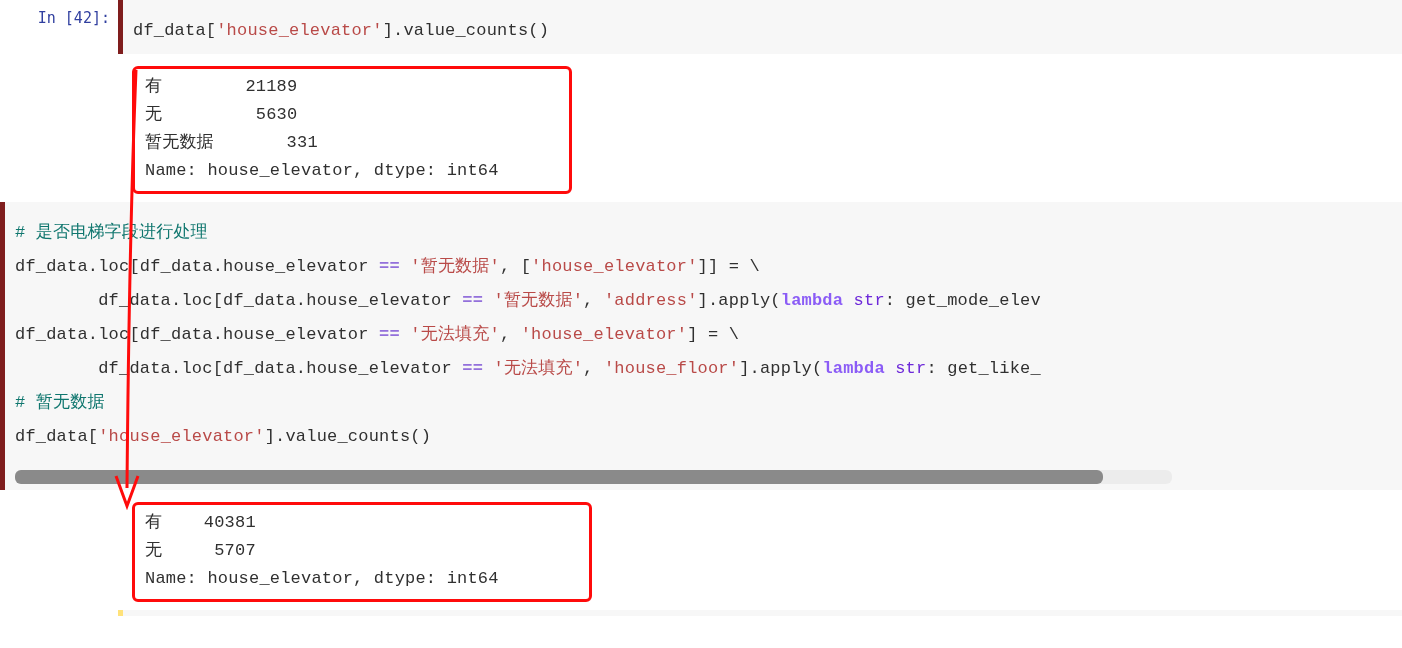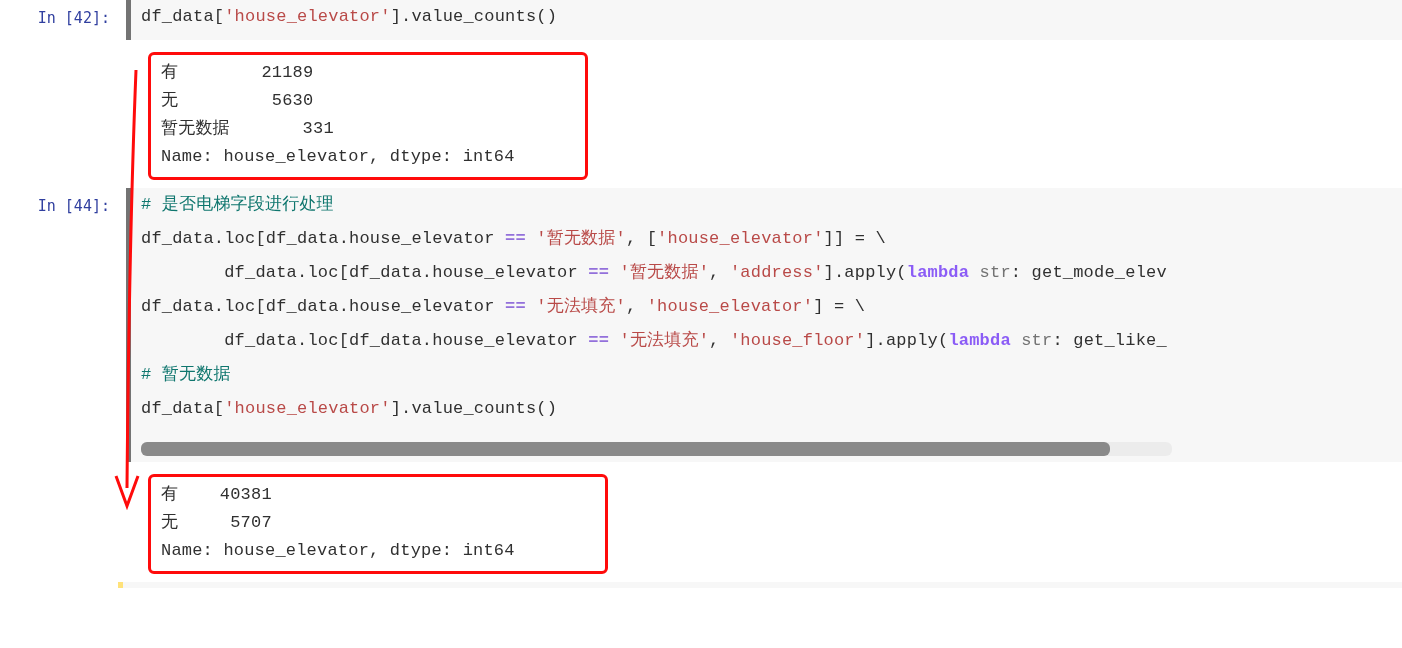--- a/index.html
+++ b/index.html
@@ -25,26 +25,25 @@
     padding: 6px 8px 0 0;
     color: #303F9F;
     font-family: Consolas, monospace;
     font-size: 15px;
     user-select: none;
   }
   .prompt.empty { color: transparent; }
   .input-area {
     flex: 1;
     background: #f7f7f7;
-    border-left: 5px solid #737373;
-    padding: 0 10px 6px 10px;
+    border-left: 5px solid #7f1d1d;
+    padding: 14px 10px 6px 10px;
     margin-bottom: 4px;
     overflow-x: auto;
     position: relative;
-    margin-left: 8px;
   }
   .output-area {
     flex: 1;
     padding: 8px 10px 8px 14px;
     background: #ffffff;
     position: relative;
   }
   pre {
     margin: 0;
     font-family: Consolas, "Courier New", monospace;
@@ -52,29 +51,28 @@
     line-height: 2.0;
     white-space: pre;
     letter-spacing: 0.2px;
   }
   .output-area pre { line-height: 1.65; }
   
   .str { color: #b94a48; }       
   .op  { color: #9370DB; font-weight: bold; }  
   .num, .pun, .txt { color: #303030; }
   .kw  { color: #8b5cf6; font-weight: bold; }  
-  .argn{ color: #737373; text-align: center; }       
+  .argn{ color: #6d28d9; text-align: center; }       
   .cm  { color: #0f766e; } 
   .highlight-box {
     border: 3px solid #ff0b0b;
     border-radius: 6px;
     padding: 4px 10px 6px 10px;
     display: inline-block;
     min-width: 440px;
-    margin-left: 16px;
   }
   .hscroll {
     height: 14px;
     background: #ececec;
     border-radius: 6px;
     position: relative;
     margin-top: 16px;
     margin-right: 220px;
   }
   .hscroll .thumb {
@@ -118,21 +116,20 @@
       <div class="highlight-box">
         <pre>有        21189
 无         5630
 暂无数据       331
 Name: house_elevator, dtype: int64</pre>
       </div>
     </div>
   </div>
 
   <div class="cell">
-    <div class="prompt">In [44]:</div>
     <div class="input-area">
       <pre id="code2"><span class="cm"># 是否电梯字段进行处理</span>
 <span class="txt">df_data.loc[df_data.house_elevator </span><span class="op">==</span><span class="txt"> </span><span class="str">'暂无数据'</span><span class="txt">, [</span><span class="str">'house_elevator'</span><span class="txt">]] = \</span>
 <span class="txt">        df_data.loc[df_data.house_elevator </span><span class="op">==</span><span class="txt"> </span><span class="str">'暂无数据'</span><span class="txt">, </span><span class="str">'address'</span><span class="txt">].apply(</span><span class="kw">lambda</span><span class="txt"> </span><span class="argn">str</span><span class="txt">: get_mode_elev</span>
 <span class="txt">df_data.loc[df_data.house_elevator </span><span class="op">==</span><span class="txt"> </span><span class="str">'无法填充'</span><span class="txt">, </span><span class="str">'house_elevator'</span><span class="txt">] = \</span>
 <span class="txt">        df_data.loc[df_data.house_elevator </span><span class="op">==</span><span class="txt"> </span><span class="str">'无法填充'</span><span class="txt">, </span><span class="str">'house_floor'</span><span class="txt">].apply(</span><span class="kw">lambda</span><span class="txt"> </span><span class="argn">str</span><span class="txt">: get_like_</span>
 <span class="cm"># 暂无数据</span>
 <span class="txt">df_data[</span><span class="str">'house_elevator'</span><span class="txt">].value_counts()</span></pre>
       <div class="hscroll">
         <div class="thumb"></div>

